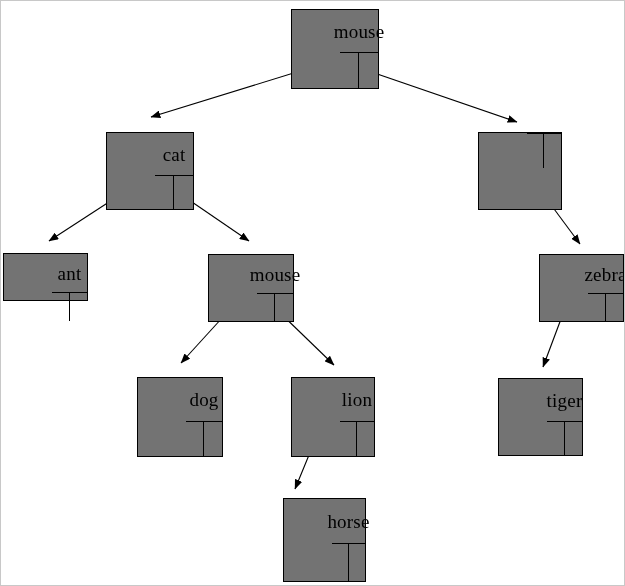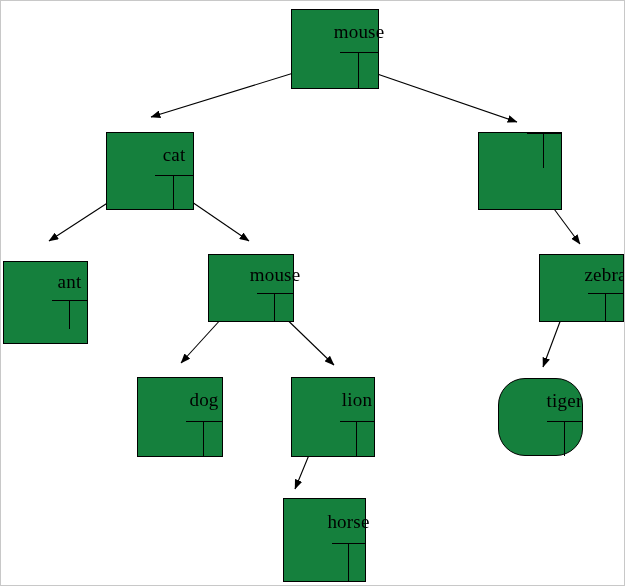--- a/index.html
+++ b/index.html
@@ -22,21 +22,21 @@
     left: 0;
     top: 0;
     width: 625px;
     height: 586px;
     pointer-events: none;
   }
   .node {
     position: absolute;
     border: 1.3px solid #000000;
     box-sizing: border-box;
-    background: #15803d;
+    background: #737373;
     padding-left: 48px;
   }
   .node-label {
     display: flex;
     align-items: center;
     justify-content: center;
     width: 100%;
     box-sizing: border-box;
     color: #000000;
     font-size: 19px;
@@ -96,21 +96,21 @@
           <div class="cell cell-left" style="width: 50%; height: 100%;"></div>
           <div class="cell cell-right" style="width: 50%; height: 100%;"></div>
         </div>
       </div>
       <div class="node" style="left: 477px; top: 131px; width: 84px; height: 78px;">
         <div class="node-cells" style="height: 34.7px;">
           <div class="cell cell-left" style="width: 50%; height: 100%;"></div>
           <div class="cell cell-right" style="width: 50%; height: 100%;"></div>
         </div>
       </div>
-      <div class="node" style="left: 2px; top: 252px; width: 85px; height: 83px; margin-top: 8px;">
+      <div class="node" style="left: 2px; top: 252px; width: 85px; height: 48px;">
         <div class="node-label" style="height: 38px;">ant</div>
         <div class="node-cells" style="height: 28.7px;">
           <div class="cell cell-left" style="width: 50%; height: 100%;"></div>
           <div class="cell cell-right" style="width: 50%; height: 100%;"></div>
         </div>
       </div>
       <div class="node" style="left: 207px; top: 253px; width: 86px; height: 68px;">
         <div class="node-label" style="height: 38px;">mouse</div>
         <div class="node-cells" style="height: 28.7px;">
           <div class="cell cell-left" style="width: 50%; height: 100%;"></div>
@@ -131,21 +131,21 @@
           <div class="cell cell-right" style="width: 50%; height: 100%;"></div>
         </div>
       </div>
       <div class="node" style="left: 290px; top: 376px; width: 84px; height: 80px;">
         <div class="node-label" style="height: 43px;">lion</div>
         <div class="node-cells" style="height: 35.7px;">
           <div class="cell cell-left" style="width: 50%; height: 100%;"></div>
           <div class="cell cell-right" style="width: 50%; height: 100%;"></div>
         </div>
       </div>
-      <div class="node" style="left: 497px; top: 377px; width: 85px; height: 78px; border-radius: 27px;">
+      <div class="node" style="left: 497px; top: 377px; width: 85px; height: 78px;">
         <div class="node-label" style="height: 42px;">tiger</div>
         <div class="node-cells" style="height: 34.7px;">
           <div class="cell cell-left" style="width: 50%; height: 100%;"></div>
           <div class="cell cell-right" style="width: 50%; height: 100%;"></div>
         </div>
       </div>
       <div class="node" style="left: 250px; top: 497px; width: 83px; height: 84px; margin-left: 32px;">
         <div class="node-label" style="height: 44px;">horse</div>
         <div class="node-cells" style="height: 38.7px;">
           <div class="cell cell-left" style="width: 50%; height: 100%;"></div>

